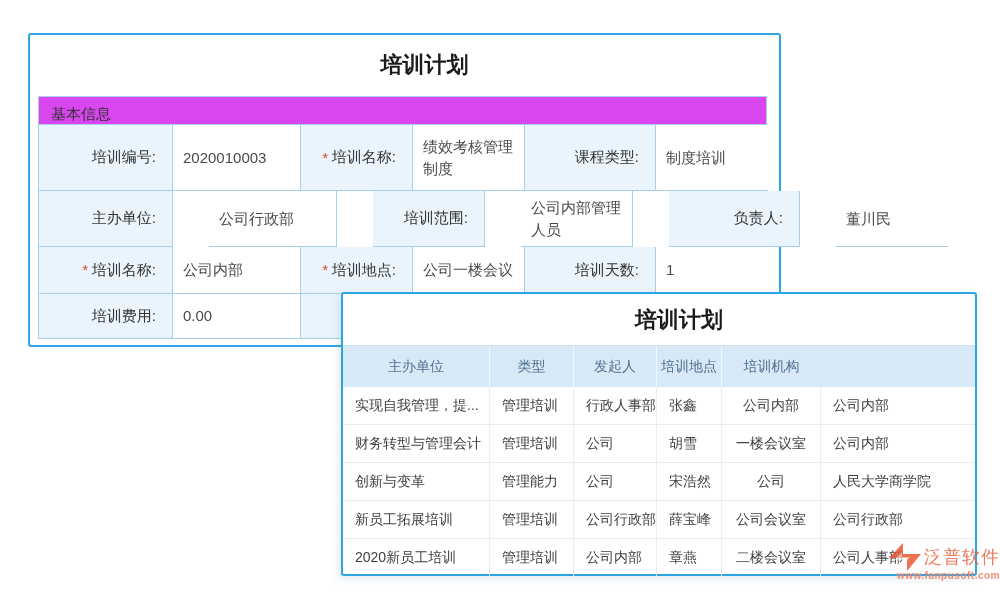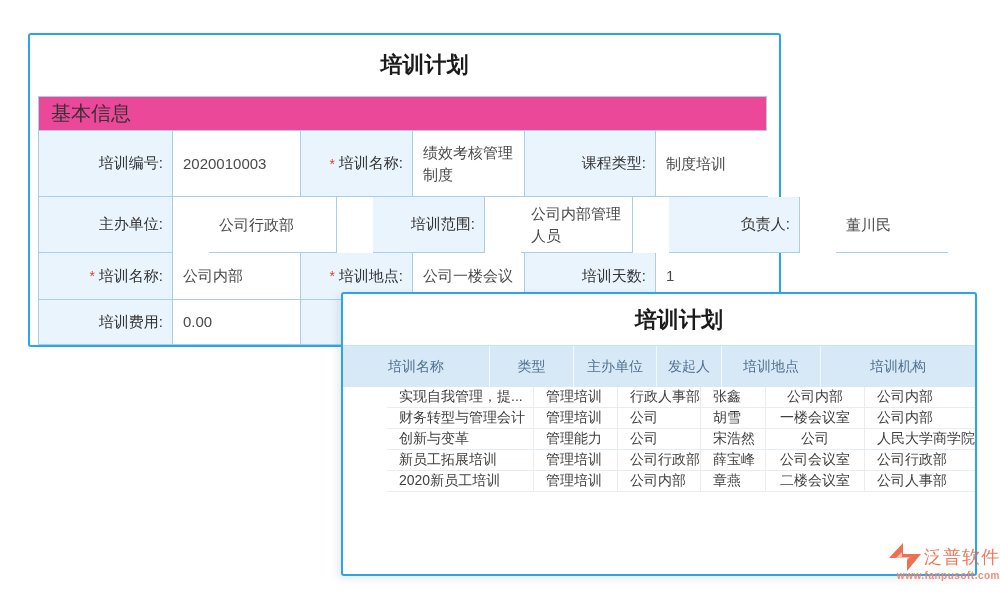--- a/index.html
+++ b/index.html
@@ -15,50 +15,50 @@
   #plan-panel   { left:28px;  top:33px;  width:753px; height:314px; z-index:1; }
   #project-panel{ left:341px; top:292px; width:636px; height:284px; z-index:2;
                   box-shadow:-3px 3px 9px rgba(110,145,170,0.18); }
   .panel-title { text-align:center; font-weight:bold; font-size:22px; color:#1b1b1b;margin-left:40px; }
   #plan-panel .panel-title    { padding:15px 0 16px; }
   #project-panel .panel-title { padding:11px 0 10px; }
 
   
   .form { margin-left:8px; width:729px; border:1px solid #A8CEE9; }
   .section-bar {
-    height:34px; line-height:33px; background:#ec4899;
+    height:28px; line-height:33px; background:#d946ef;
     border-bottom:1px solid #A8CEE9; padding-left:12px;
-    font-size:20px; color:#333333;
+    font-size:15px; color:#333333;
   }
   .frow { display:grid; grid-template-columns:134px 128px 112px 112px 131px 112px; }
   .frow > div {
     border-right:1px solid #A8CEE9; border-bottom:1px solid #A8CEE9;
     display:flex; align-items:center; font-size:15px;
   }
   .frow > div:last-child { border-right:none; }
   .frow.last > div { border-bottom:none; }
   .fl { background:#EAF4FC; justify-content:flex-end; text-align:right;
-        padding-right:9px; color:#333333; }
+        padding-right:16px; color:#333333; }
   .fv { background:#ffffff; padding:2px 4px 2px 10px; color:#4a4a4a; line-height:1.45; }
   .req { color:#E23B2E; margin-right:4px; font-size:14px; }
   .r1 { height:66px; } .r2 { height:56px;gap:36px; } .r3 { height:47px; } .r4 { height:44px; }
 
   
   .grid-head {
     display:grid; grid-template-columns:147px 84px 83px 65px 99px 1fr;
     height:42px; background:#D7E9F7; border-top:1px solid #CBE2F3;
   }
   .grid-head > div {
     display:flex; align-items:center; justify-content:center;
     font-size:14px; color:#51708E; border-right:1px solid #F2F8FD;
   }
   .grid-head > div:last-child { border-right:none; }
   .trow {
     display:grid; grid-template-columns:147px 84px 83px 65px 99px 1fr;
-    height:21px; border-bottom:1px solid #E6EEF4;margin-left:44px;
+    height:38px; border-bottom:1px solid #E6EEF4;
   }
   .trow > div {
     display:flex; align-items:center; font-size:14px; color:#3f3f3f;
     border-right:1px solid #ECECEC; padding-left:12px;
     overflow:hidden; white-space:nowrap;
   }
   .trow > div:last-child { border-right:none; }
   .trow > div.center { justify-content:center; padding-left:0; }
   .link { color:#3E87D6; cursor:pointer; }
 
@@ -143,23 +143,22 @@
       <div class="fl"></div>
       <div class="fv"></div>
     </div>
   </div>
 </div>
 
 <div class="panel" id="project-panel">
   <div class="panel-title">培训计划</div>
 
   <div class="grid-head">
-    <div>培训名称</div>
+    <div>主办单位</div>
     <div>类型</div>
-    <div>主办单位</div>
     <div>发起人</div>
     <div>培训地点</div>
     <div>培训机构</div>
   </div>
 
   <div class="trow">
     <div class="link">实现自我管理，提...</div>
     <div>管理培训</div>
     <div>行政人事部</div>
     <div class="link">张鑫</div>

